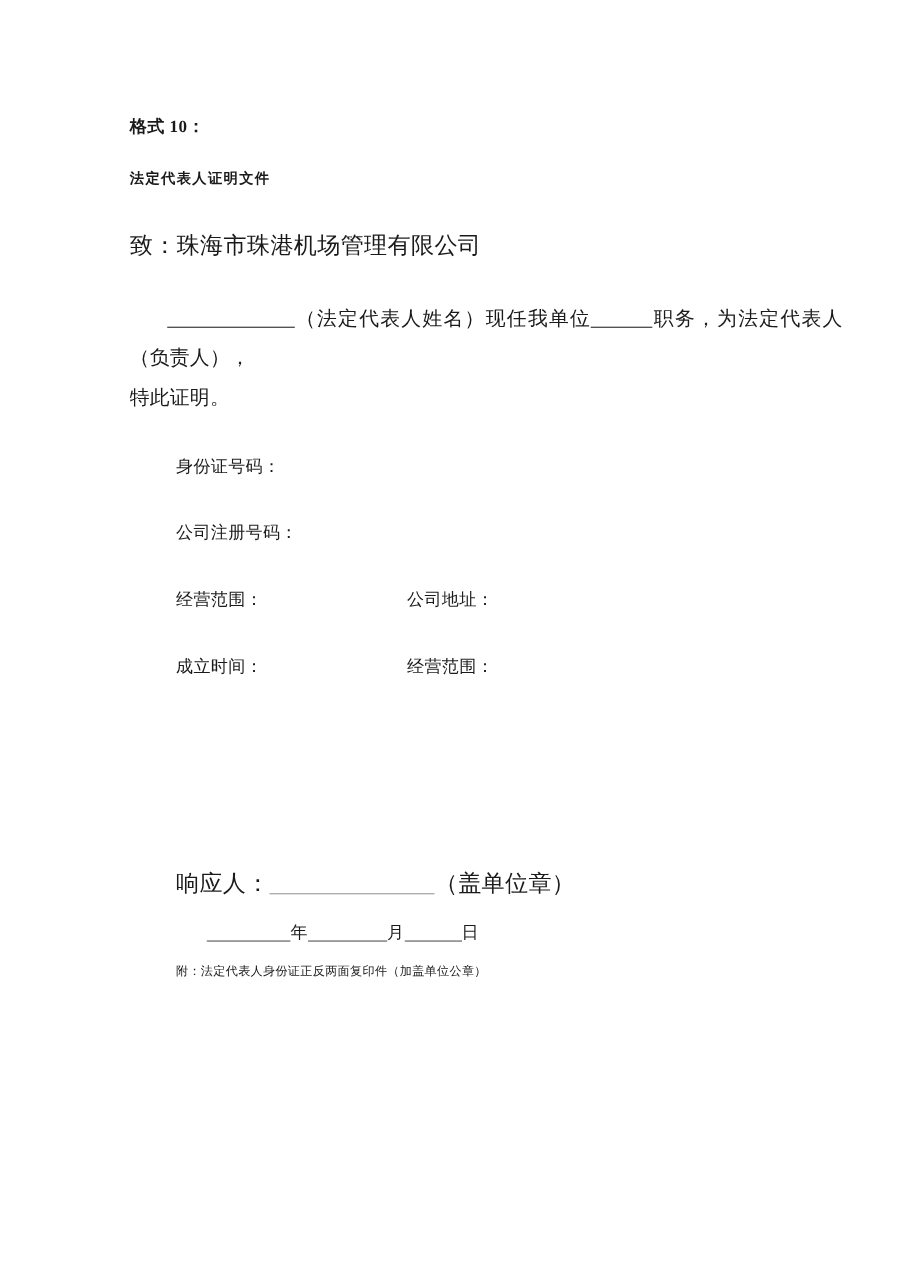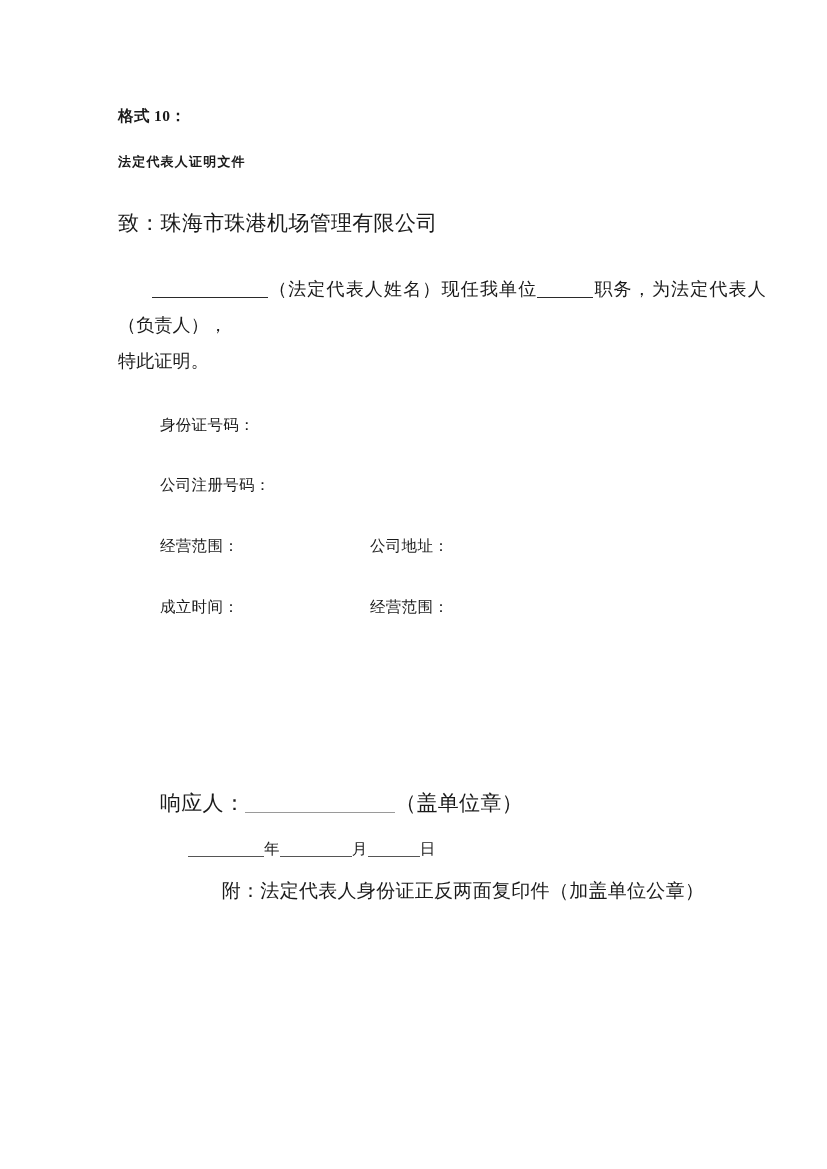--- a/index.html
+++ b/index.html
@@ -127,25 +127,24 @@
     border-bottom: 1px solid #555;
     vertical-align: -3px;
   }
   .blank-date-c {
     display: inline-block;
     width: 52px;
     border-bottom: 1px solid #555;
     vertical-align: -3px;
   }
   .note-row {
-    font-size: 19px;
+    font-size: 11px;
     line-height: 1.9;
     letter-spacing: 0.3px;
     margin-top: 6px;
-    text-align: center;
   }
 </style>
 </head>
 <body>
 
 <div class="page">
   <div class="content">
 
     <div class="label-format">格式 10：</div>
 

